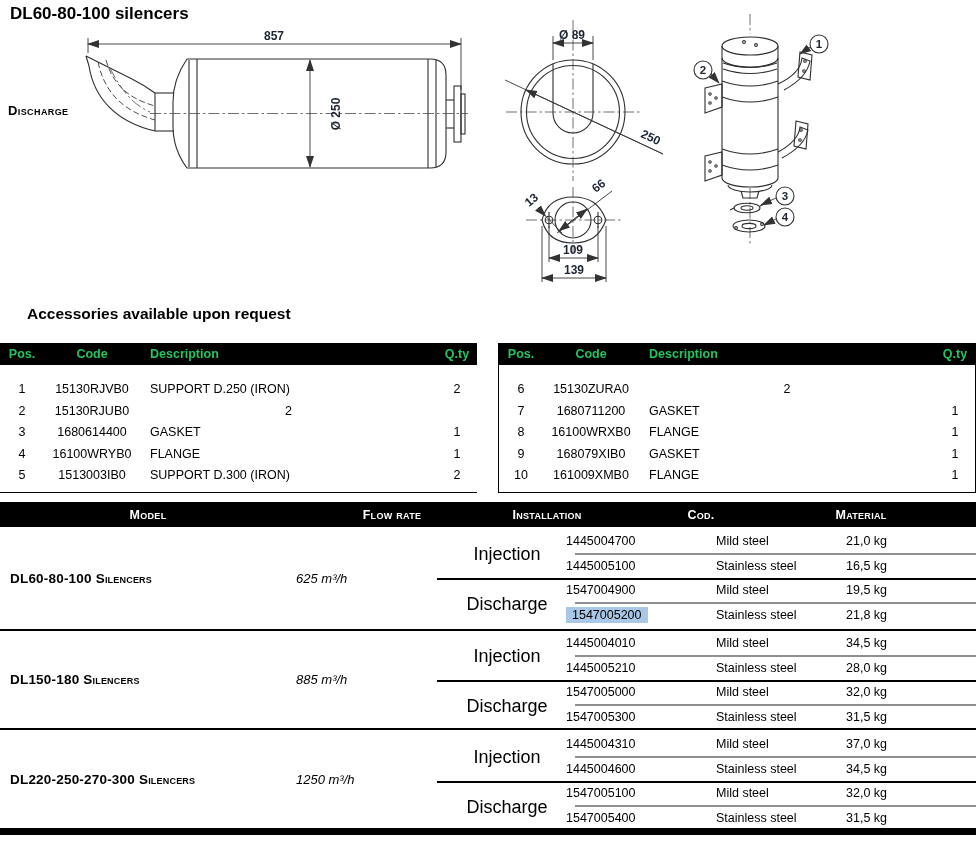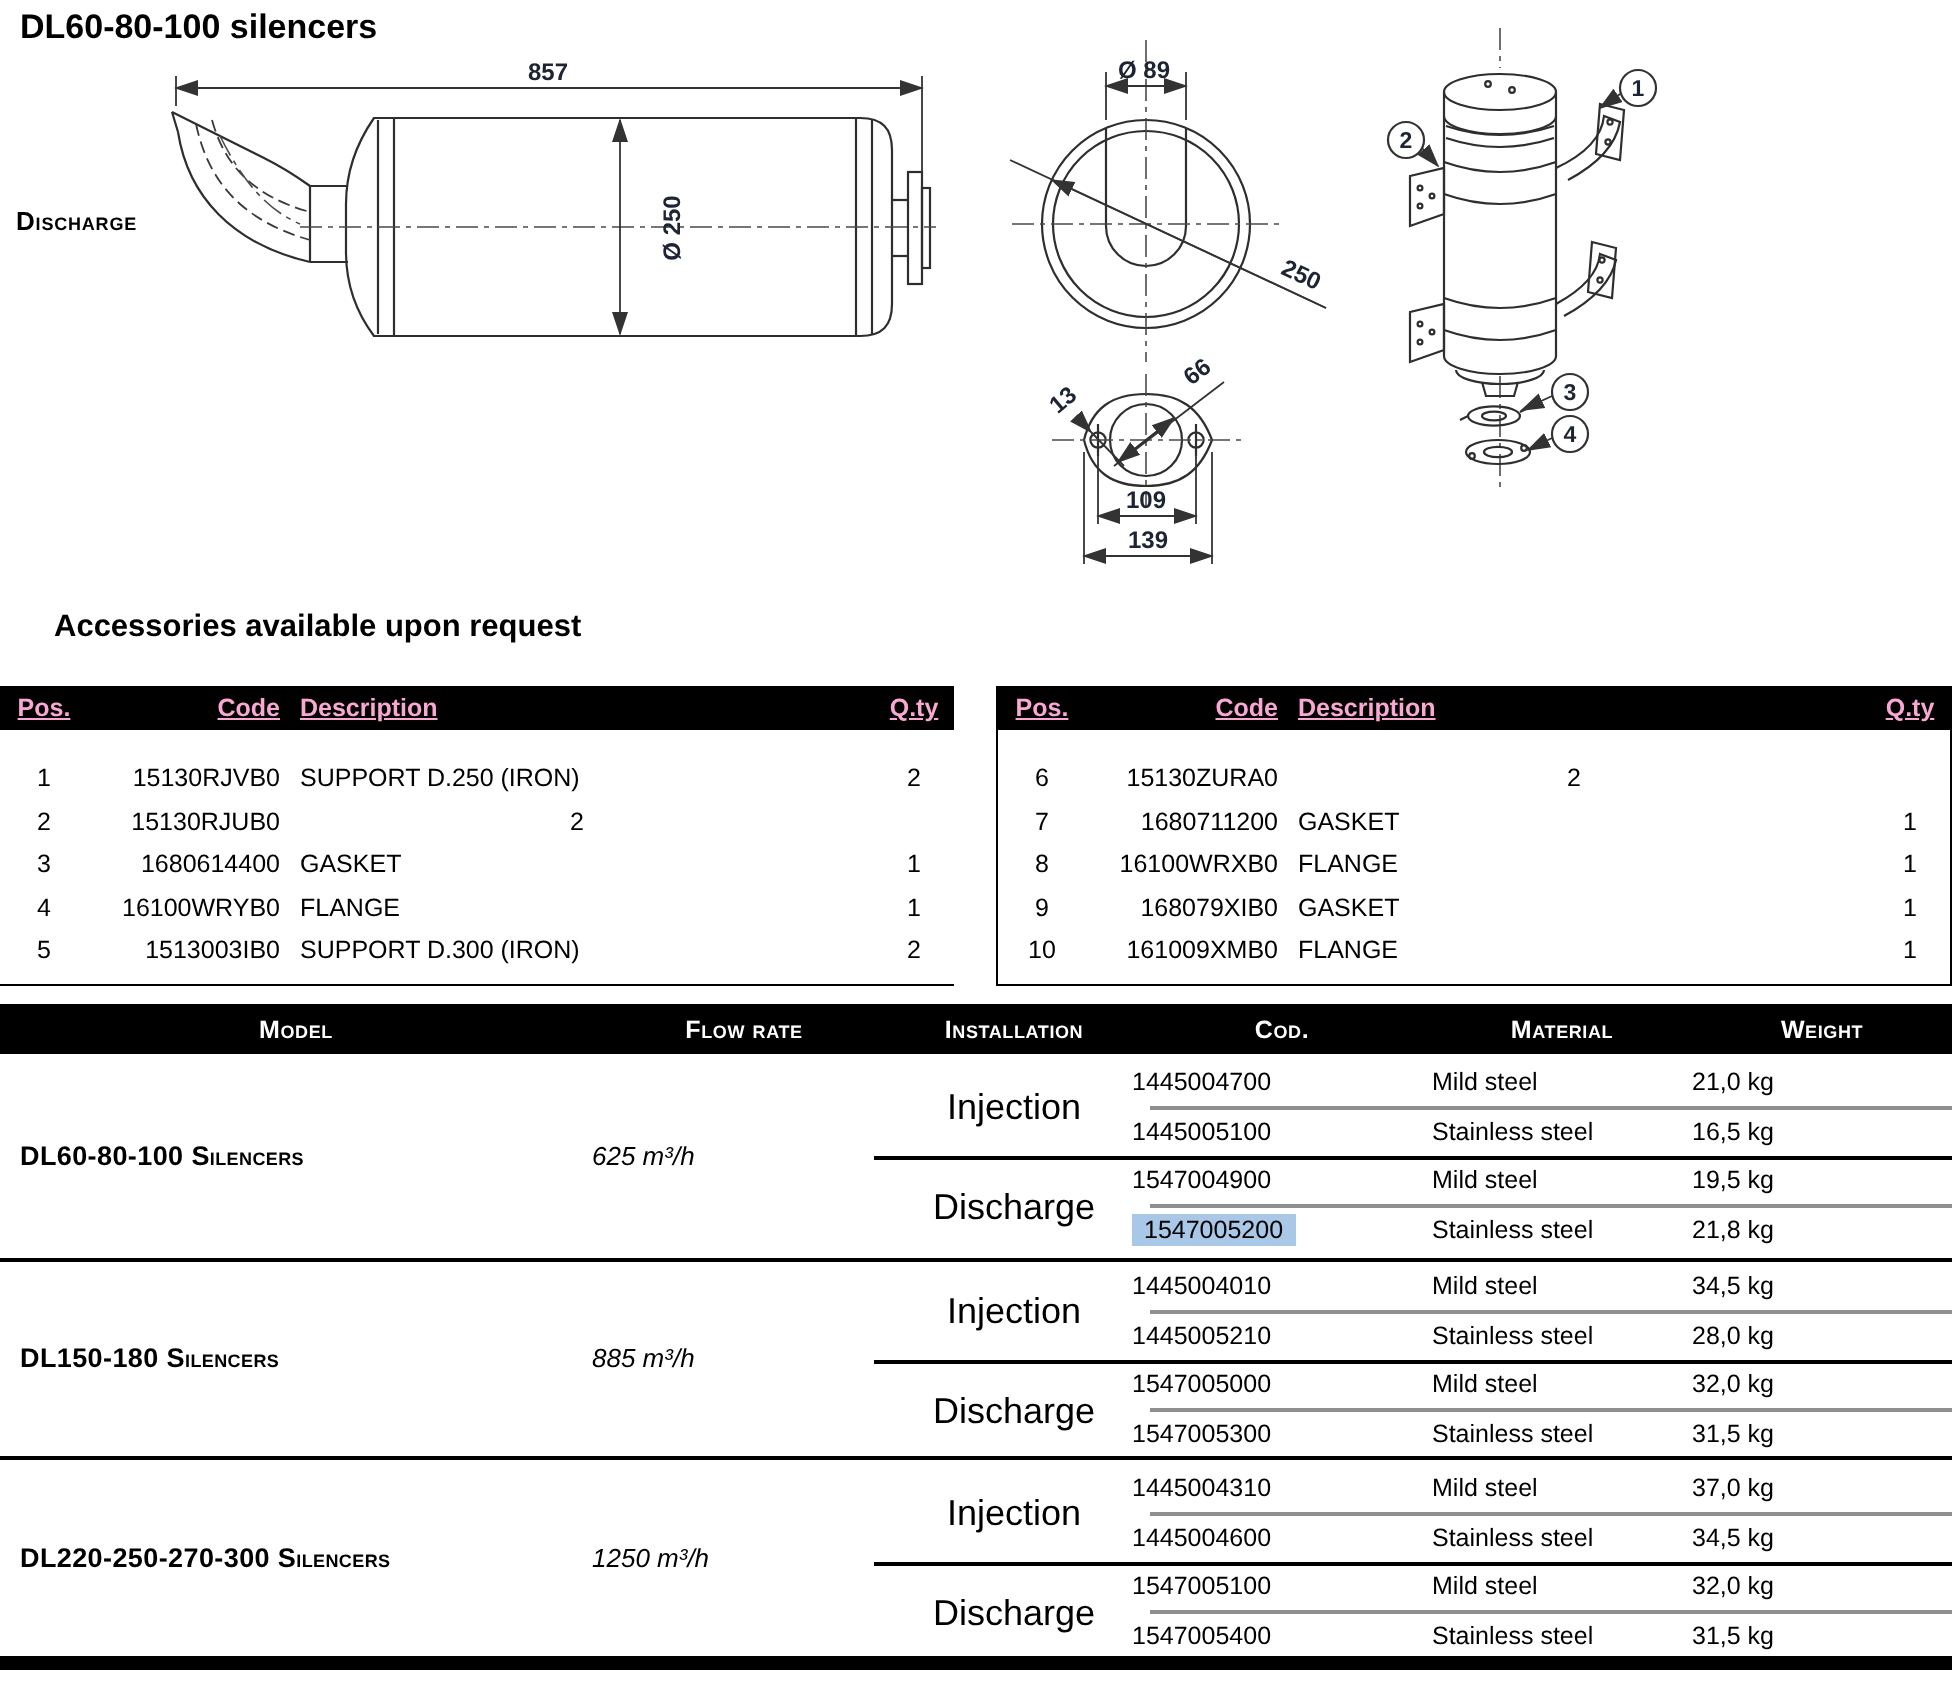--- a/index.html
+++ b/index.html
@@ -15,33 +15,33 @@
   .dim{stroke:#333;stroke-width:.9;fill:none;}
   .dtxt{fill:#1d2433;font-weight:bold;font-size:12px;}
   .dot{fill:#2e2e2e;stroke:none;}
   .callout-circle{fill:#fff;stroke:#333;stroke-width:1.1;}
   .callout-num{fill:#1d2433;font-weight:bold;font-size:11.5px;text-anchor:middle;}
 
   .acc-heading{position:absolute;left:27px;top:305px;font-size:15.5px;font-weight:bold;}
   .acc-table{position:absolute;top:343px;font-size:12.5px;}
   #accL{left:0;width:477px;height:149px;border-bottom:1px solid #000;}
   #accR{left:498px;width:476px;height:149px;border-left:1px solid #000;border-right:1px solid #000;border-bottom:1px solid #000;}
-  .acc-head{height:22px;line-height:22px;background:#000;color:#f9a8d4;font-weight:bold;
-            display:grid;grid-template-columns:44px 96px 1fr 40px;text-decoration:underline;}
+  .acc-head{height:22px;line-height:22px;background:#000;color:#22c55e;font-weight:bold;
+            display:grid;grid-template-columns:44px 96px 1fr 40px;}
   .acc-body{padding-top:14px;}
   .acc-body .r{display:grid;grid-template-columns:44px 96px 1fr 40px;height:21.6px;line-height:21.6px;}
   .c-pos{text-align:center;}
-  .c-code{text-align:right;}
+  .c-code{text-align:center;}
   .c-desc{padding-left:10px;text-align:left;}
   .c-qty{text-align:center;}
 
   .main-head{position:absolute;left:0;top:502px;width:976px;height:25px;background:#000;color:#fff;
              display:grid;grid-template-columns:296px 152px 118px 150px 130px 130px;
              align-items:center;text-align:center;font-weight:bold;font-size:12.5px;
-             font-variant:small-caps;letter-spacing:.3px;}
+             font-variant:small-caps;letter-spacing:.3px;gap:20px;}
   .section{position:absolute;left:0;width:976px;}
   #sec0{top:527px;height:102px;border-bottom:2px solid #000;}
   #sec1{top:629px;height:99px;border-bottom:2px solid #000;}
   #sec2{top:730px;height:98px;}
   .model{position:absolute;left:10px;top:50%;transform:translateY(-50%);
          font-weight:bold;font-variant:small-caps;font-size:13.5px;letter-spacing:.2px;}
   .flow{position:absolute;left:296px;width:152px;top:50%;transform:translateY(-50%);
         text-align:left;font-size:13px;font-style:italic;}
   .inst{position:absolute;left:448px;width:118px;text-align:center;font-size:18px;transform:translateY(-50%);}
   .inst.g0{top:27px;} .inst.g1{top:77px;}

